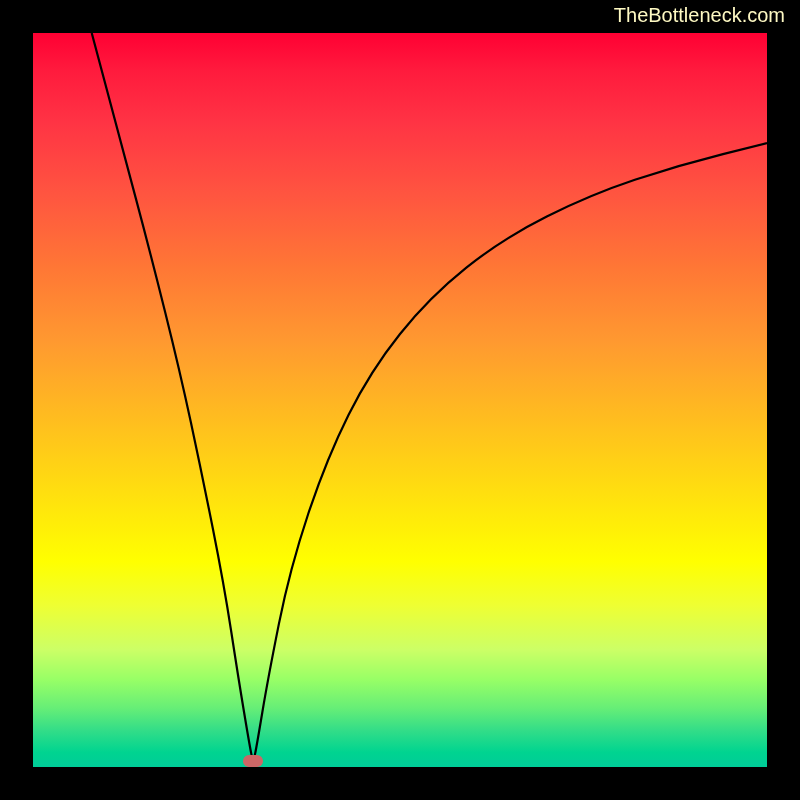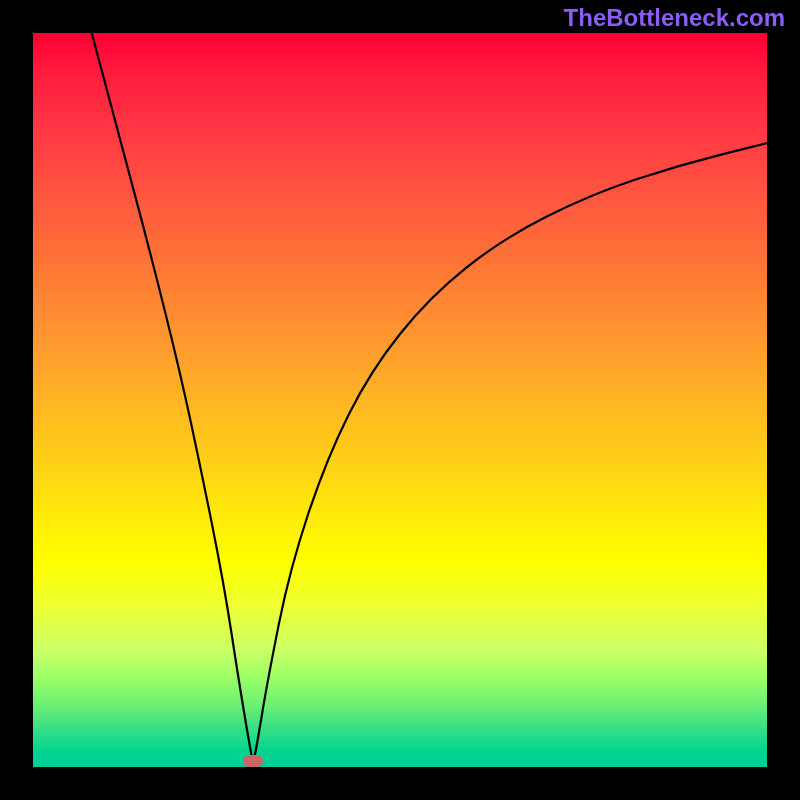--- a/index.html
+++ b/index.html
@@ -8,23 +8,23 @@
     height: 800px;
     background: #000;
     position: relative;
     overflow: hidden;
   }
   .watermark {
     position: absolute;
     top: 4px;
     right: 15px;
     font-family: Arial, sans-serif;
-    font-size: 24px;
-    font-weight: bold;
-    color: #8b5cf6;
+    font-size: 20px;
+    font-weight: normal;
+    color: #fef9c3;
     z-index: 10;
   }
   .plot-area {
     position: absolute;
     left: 33px;
     top: 33px;
     width: 734px;
     height: 734px;
     background: linear-gradient(to bottom,
       #ff0033 0%,

